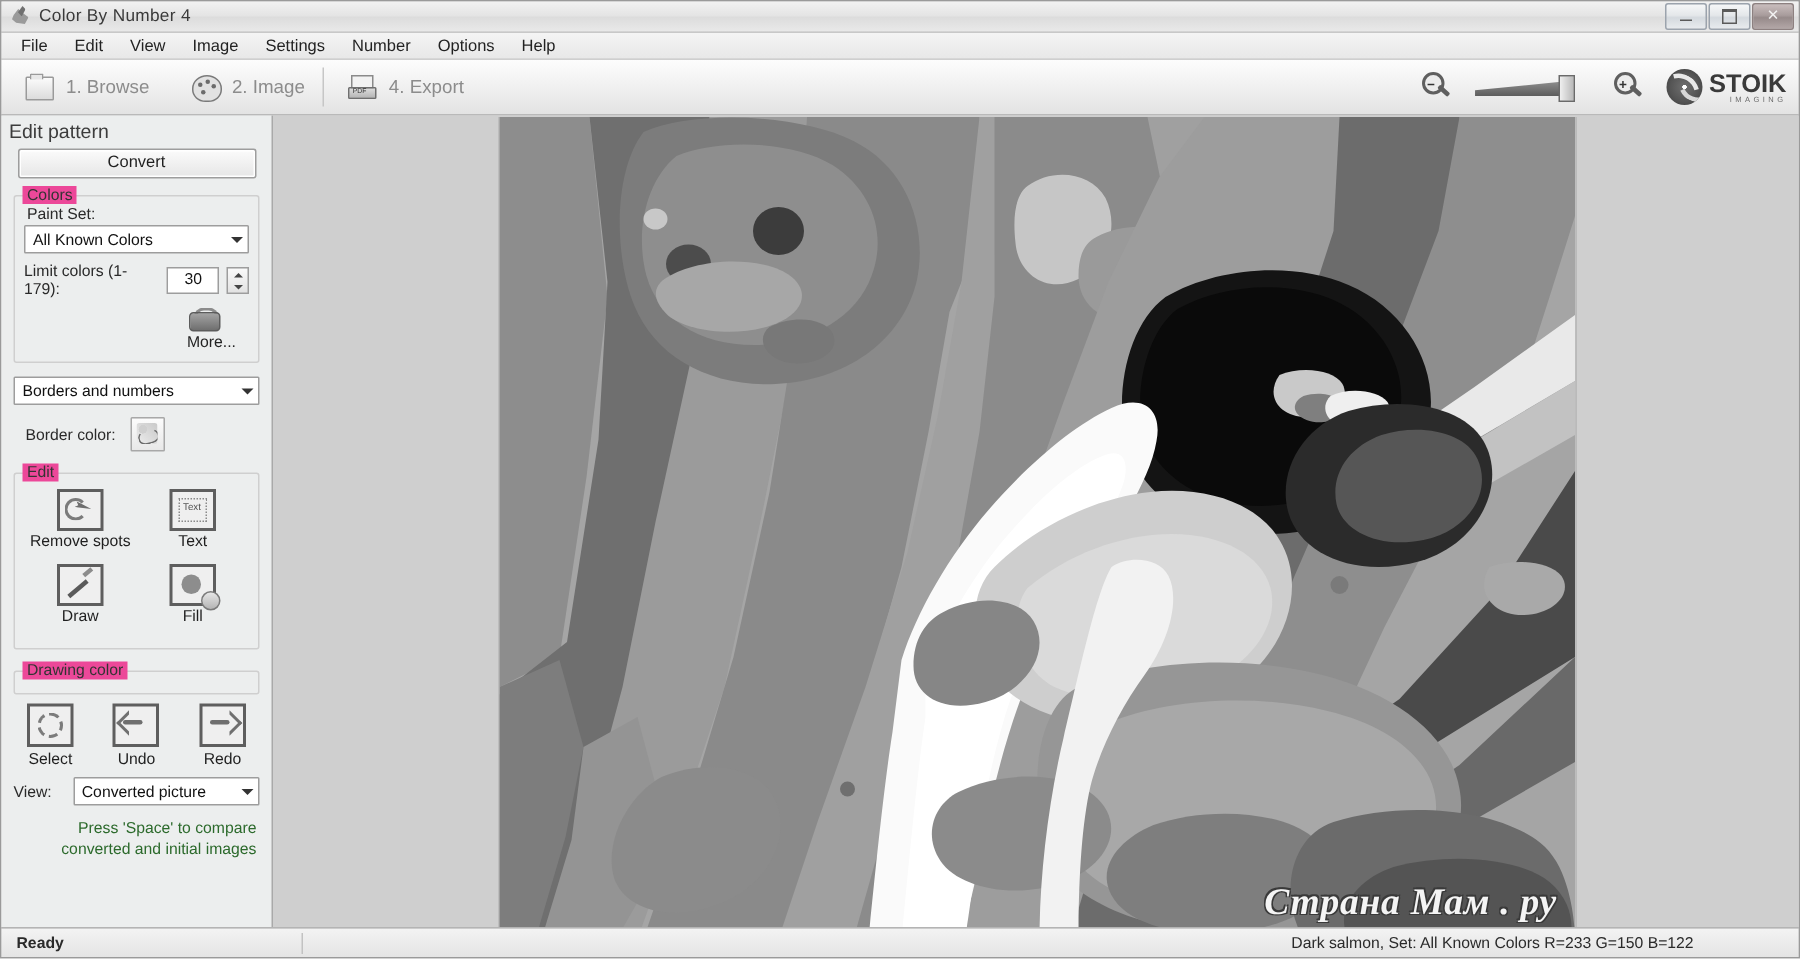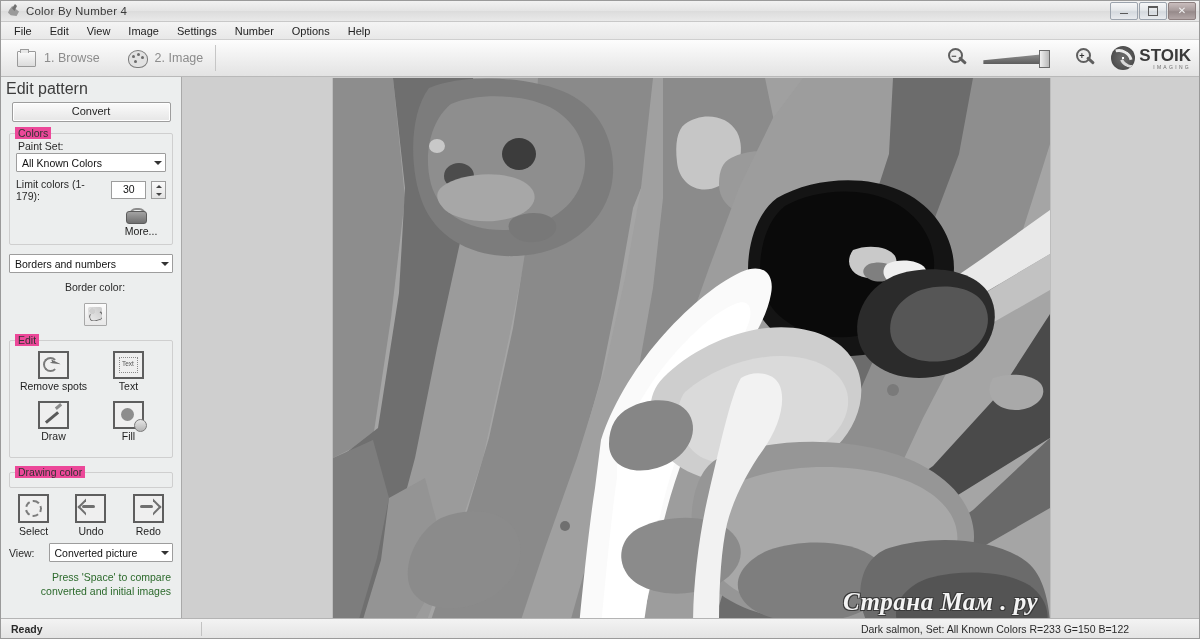--- a/index.html
+++ b/index.html
@@ -146,21 +146,21 @@
   .bodyrow{flex:1 1 auto;display:flex;min-height:0;background:#d9d9d9;}
 
   
   .sidebar{
     width:180px;flex:0 0 180px;
     background:#eceeee;
     border-right:1px solid #a9a9a9;
     position:relative;
     font-size:10.5px;color:#2a2a2a;
   }
-  .side-head{padding:3px 4px 2px 5px;font-size:16px;color:#3c3c3c;}
+  .side-head{padding:3px 4px 2px 5px;font-size:13px;color:#3c3c3c;}
   .convert-btn{
     display:block;margin:2px auto 0;width:157px;height:18px;
     background:linear-gradient(180deg,#fbfbfb,#e6e6e6);
     border:1px solid #9d9d9d;border-radius:2px;
     font-size:11px;color:#1f1f1f;text-align:center;line-height:17px;
     box-shadow:inset 0 0 0 1px #fff;
   }
   .group{
     margin:5px 8px 0 8px;border:1px solid #cfcfcf;border-radius:2px;
     padding:4px 6px 7px;position:relative;background:#eceeee;
@@ -190,21 +190,21 @@
   .spinbtns i.dn{border-top:3px solid #444;}
 
   .more-wrap{display:flex;flex-direction:column;align-items:center;margin:6px 0 0 auto;width:58px;}
   .ic-paint{width:26px;height:16px;position:relative;}
   .ic-paint .can{position:absolute;left:2px;top:3px;width:19px;height:11px;border-radius:3px;
     background:linear-gradient(180deg,#a3a3a3,#6f6f6f);border:1px solid #5c5c5c;}
   .ic-paint .hdl{position:absolute;left:5px;top:0px;width:13px;height:6px;border:2px solid #8c8c8c;
     border-bottom:none;border-radius:7px 7px 0 0;}
   .more-lbl{font-size:10.5px;color:#222;margin-top:1px;padding-left:8px;}
 
-  .bordercolor-row{display:flex;align-items:center;gap:10px;margin-top:8px;padding-left:8px;flex-direction:column;}
+  .bordercolor-row{display:flex;align-items:center;gap:10px;margin-top:8px;padding-left:8px;}
   .btn-icon{
     width:21px;height:21px;border:1px solid #a8a8a8;background:linear-gradient(180deg,#fcfcfc,#e8e8e8);
     position:relative;border-radius:1px;
   }
   .swatch-scribble{position:absolute;left:3px;top:3px;width:14px;height:14px;
     background:
       radial-gradient(circle at 30% 30%,#cfcfcf 20%,transparent 21%),
       linear-gradient(45deg,#ededed,#c9c9c9);
     border-radius:2px;overflow:hidden;}
   .swatch-scribble:after{content:"";position:absolute;left:1px;top:4px;width:12px;height:8px;
@@ -343,20 +343,29 @@
         <span class="ic-palette">
             <span></span>
             <span></span>
             <span></span>
             <span></span>
           </span>
       </span>
       <span>2. Image</span>
     </div>
     <div class="tabsep"></div>
+    <div class="wtab">
+      <span class="ticon">
+        <span class="ic-export">
+            <span class="top"></span>
+            <span class="bot"></span>
+          </span>
+      </span>
+      <span>4. Export</span>
+    </div>
 
     <div class="toolright">
       <div class="mag">
         <span class="ring"></span>
           <span class="pm">−</span>
           <span class="hdl"></span>
       </div>
       <div class="zslider">
         <span class="wedge"></span>
           <span class="knob"></span>

